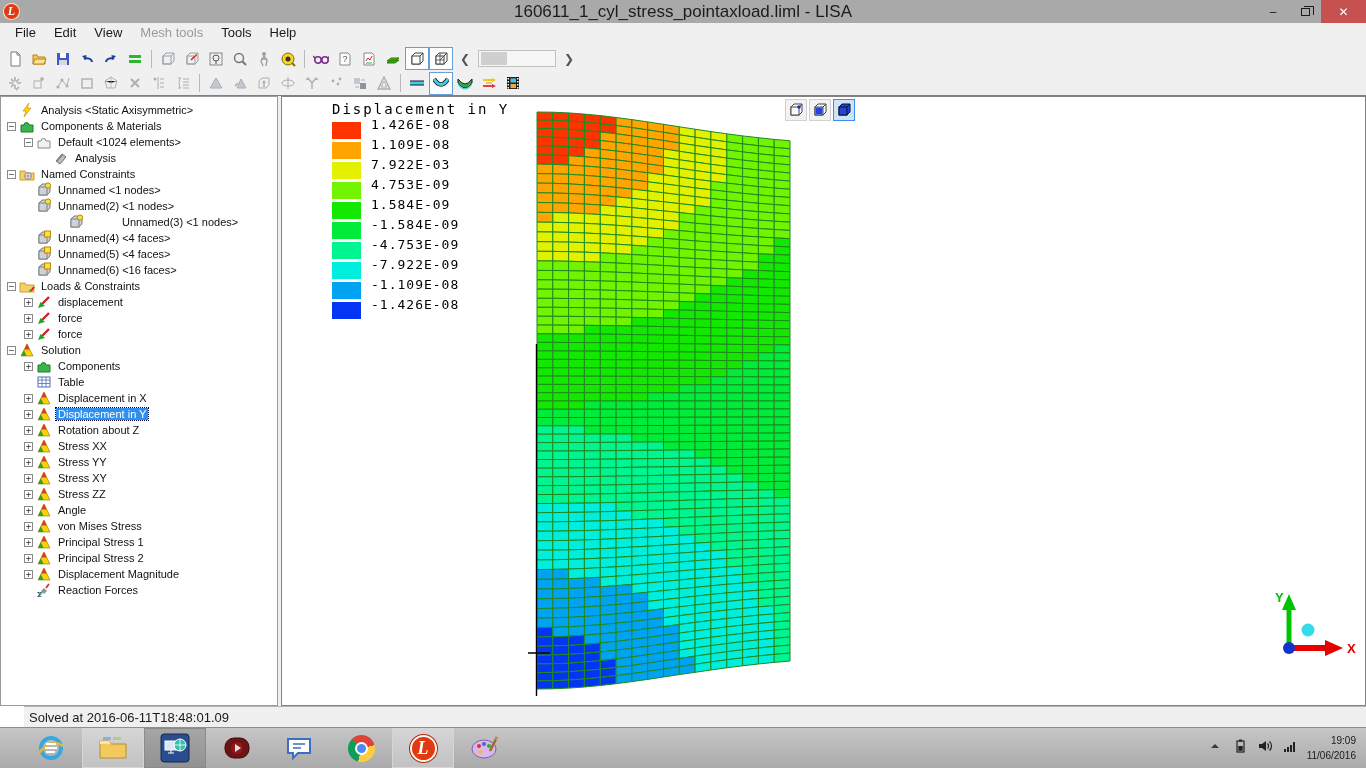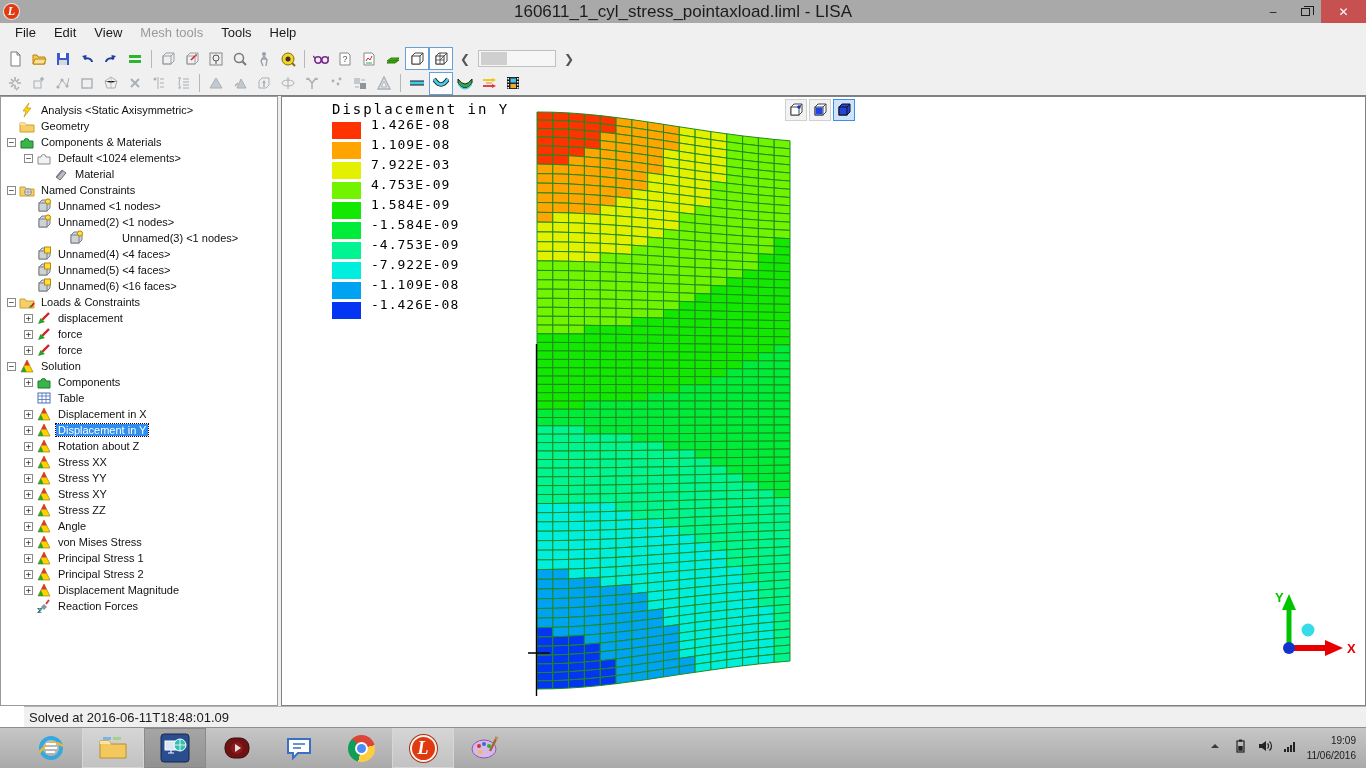--- a/index.html
+++ b/index.html
@@ -392,48 +392,40 @@
 <div class="main">
   <div class="tree">
       <div class="trow" style="padding-left: 6px;">
         <span class="toggle none"></span>
         <span class="ticon"><svg width="16" height="16" viewBox="0 0 16 16">
             <path d="M10 1L4 9h3l-2 6 7-9H8z" fill="#ffd400" stroke="#b8860b" stroke-width=".6"></path>
           </svg></span>
         <span class="tlabel">Analysis &lt;Static Axisymmetric&gt;</span>
       </div>
       <div class="trow" style="padding-left: 6px;">
-        <span class="toggle none"></span>
-        <span class="ticon"><svg width="16" height="16" viewBox="0 0 16 16">
-            <path d="M1 5h5l1 2h8v7H1z" fill="#f7ce6b" stroke="#c9a227"></path>
-            <path d="M1 5h5l1 2H1z" fill="#fbe3a3"></path>
-          </svg></span>
-        <span class="tlabel">Geometry</span>
-      </div>
-      <div class="trow" style="padding-left: 6px;">
         <span class="toggle">−</span>
         <span class="ticon"><svg width="16" height="16" viewBox="0 0 16 16">
             <path d="M2 7h3a2.5 2.5 0 1 1 5 0h4v7H2z" fill="#39b54a" stroke="#1e7a2e"></path>
           </svg></span>
         <span class="tlabel">Components &amp; Materials</span>
       </div>
       <div class="trow" style="padding-left: 23px;">
         <span class="toggle">−</span>
         <span class="ticon"><svg width="16" height="16" viewBox="0 0 16 16">
             <path d="M2 7h3a2.5 2.5 0 1 1 5 0h4v7H2z" fill="#f2f2f2" stroke="#8a8a8a"></path>
           </svg></span>
         <span class="tlabel">Default &lt;1024 elements&gt;</span>
       </div>
       <div class="trow" style="padding-left: 40px;">
         <span class="toggle none"></span>
         <span class="ticon"><svg width="16" height="16" viewBox="0 0 16 16">
             <path d="M3 11l6-7 4 3-6 7z" fill="#b9bec4" stroke="#6a6f75"></path>
             <path d="M3 11l6-7 1 1-6 7z" fill="#7d8288"></path>
           </svg></span>
-        <span class="tlabel">Material</span>
+        <span class="tlabel">Analysis</span>
       </div>
       <div class="trow" style="padding-left: 6px;">
         <span class="toggle">−</span>
         <span class="ticon"><svg width="16" height="16" viewBox="0 0 16 16">
             <path d="M1 5h5l1 2h8v7H1z" fill="#f7ce6b" stroke="#c9a227"></path>
             <circle cx="9" cy="10" r="3.4" fill="#e9e9e9" stroke="#888"></circle>
             <path d="M6 10h6M9 7v6" stroke="#888" stroke-width=".7"></path>
           </svg></span>
         <span class="tlabel">Named Constraints</span>
       </div>

